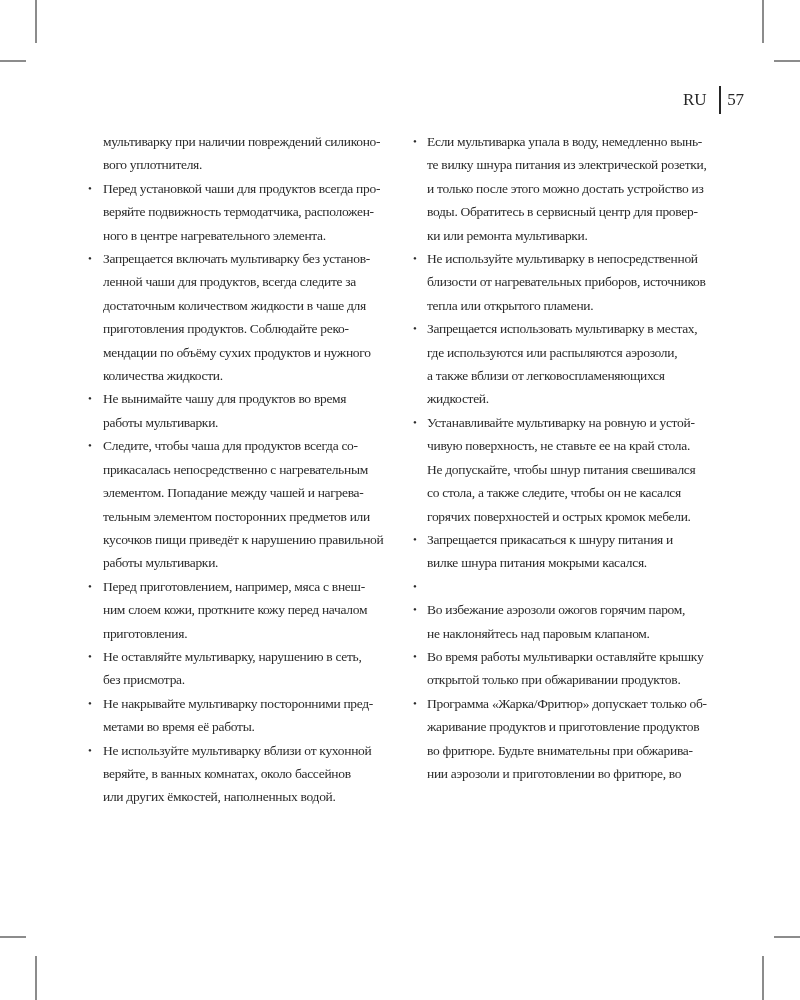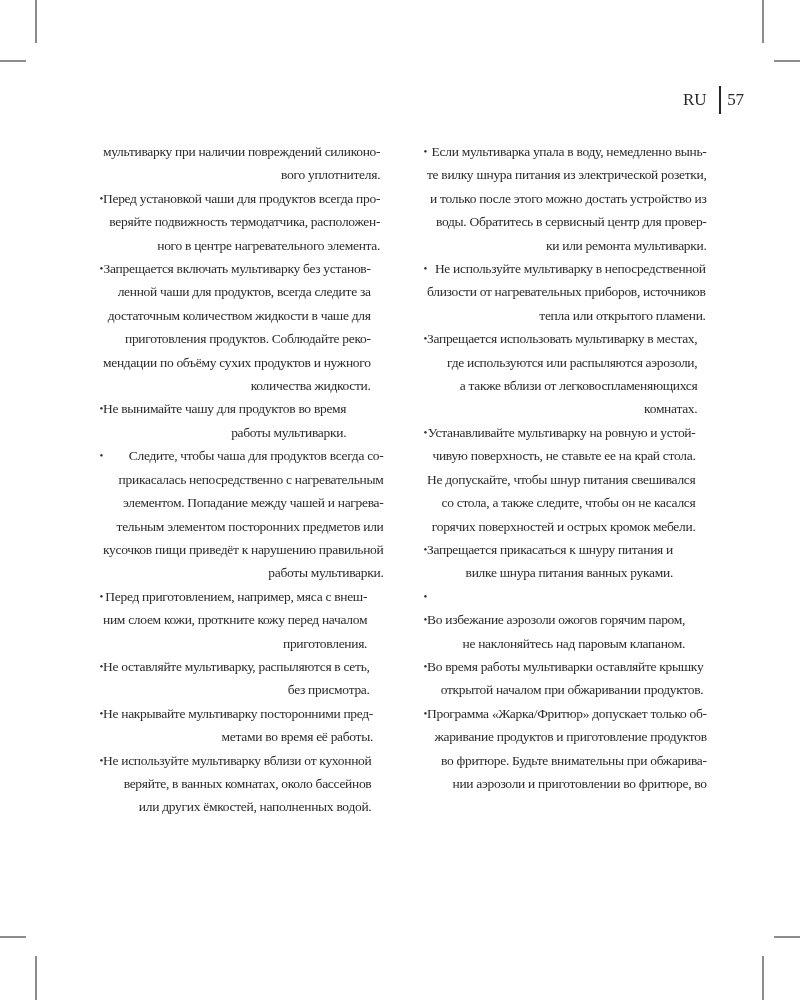--- a/index.html
+++ b/index.html
@@ -34,26 +34,25 @@
     font-size: 17px;
     letter-spacing: -0.2px;
     color: #262626;
   }
   .header .lang { margin-right: 13px; }
   .header .hbar { width: 2px; height: 28px; background: #262626; margin-right: 6px; }
 
   
   .col {
     position: absolute;
-    top: 140px;
+    top: 130px;
     font-size: 13.5px;
     line-height: 23.4px;
     letter-spacing: -0.3px;
     color: #2b2b2b;
-    text-align: right;
   }
   .col-left  { left: 88px;  width: 314px; }
   .col-right { left: 413px; width: 320px; }
   .item { display: flex; align-items: flex-start; }
   .bullet {
     flex: 0 0 15px;
     width: 15px;
     font-size: 11px;
     line-height: 23.4px;
   }
@@ -116,21 +115,21 @@
 работы мультиварки.</span>
     </div>
     <div class="item">
       <span class="bullet">•</span>
       <span class="itext">Перед приготовлением, например, мяса с внеш-
 ним слоем кожи, проткните кожу перед началом
 приготовления.</span>
     </div>
     <div class="item">
       <span class="bullet">•</span>
-      <span class="itext">Не оставляйте мультиварку, распыляются в сеть,
+      <span class="itext">Не оставляйте мультиварку, нарушению в сеть,
 без присмотра.</span>
     </div>
     <div class="item">
       <span class="bullet">•</span>
       <span class="itext">Не накрывайте мультиварку посторонними пред-
 метами во время её работы.</span>
     </div>
     <div class="item">
       <span class="bullet">•</span>
       <span class="itext">Не используйте мультиварку вблизи от кухонной
@@ -152,47 +151,47 @@
       <span class="bullet">•</span>
       <span class="itext">Не используйте мультиварку в непосредственной
 близости от нагревательных приборов, источников
 тепла или открытого пламени.</span>
     </div>
     <div class="item">
       <span class="bullet">•</span>
       <span class="itext">Запрещается использовать мультиварку в местах,
 где используются или распыляются аэрозоли,
 а также вблизи от легковоспламеняющихся
-комнатах.</span>
+жидкостей.</span>
     </div>
     <div class="item">
       <span class="bullet">•</span>
       <span class="itext">Устанавливайте мультиварку на ровную и устой-
 чивую поверхность, не ставьте ее на край стола.
 Не допускайте, чтобы шнур питания свешивался
 со стола, а также следите, чтобы он не касался
 горячих поверхностей и острых кромок мебели.</span>
     </div>
     <div class="item">
       <span class="bullet">•</span>
       <span class="itext">Запрещается прикасаться к шнуру питания и
-вилке шнура питания ванных руками.</span>
+вилке шнура питания мокрыми касался.</span>
     </div>
     <div class="item">
       <span class="bullet">•</span>
     </div>
     <div class="item">
       <span class="bullet">•</span>
       <span class="itext">Во избежание аэрозоли ожогов горячим паром,
 не наклоняйтесь над паровым клапаном.</span>
     </div>
     <div class="item">
       <span class="bullet">•</span>
       <span class="itext">Во время работы мультиварки оставляйте крышку
-открытой началом при обжаривании продуктов.</span>
+открытой только при обжаривании продуктов.</span>
     </div>
     <div class="item">
       <span class="bullet">•</span>
       <span class="itext">Программа «Жарка/Фритюр» допускает только об-
 жаривание продуктов и приготовление продуктов
 во фритюре. Будьте внимательны при обжарива-
 нии аэрозоли и приготовлении во фритюре, во</span>
     </div>
   </div>
 

